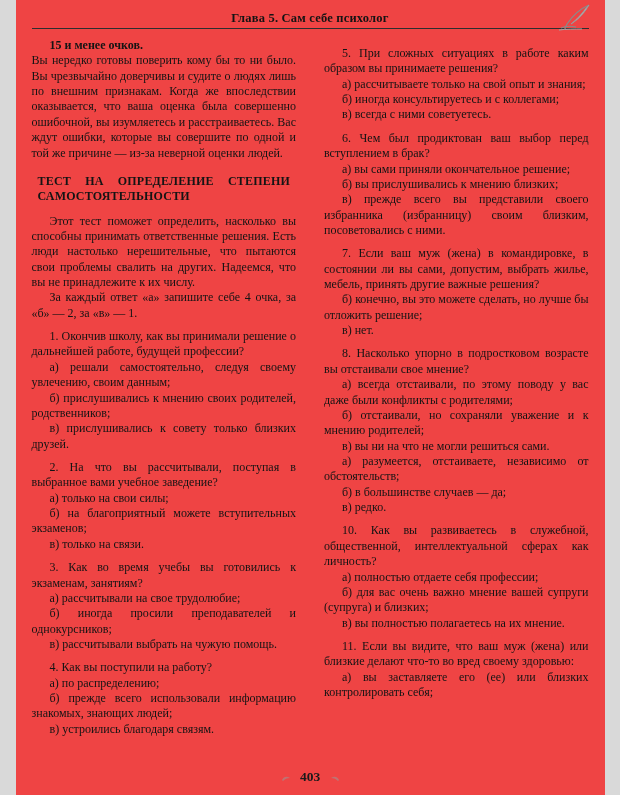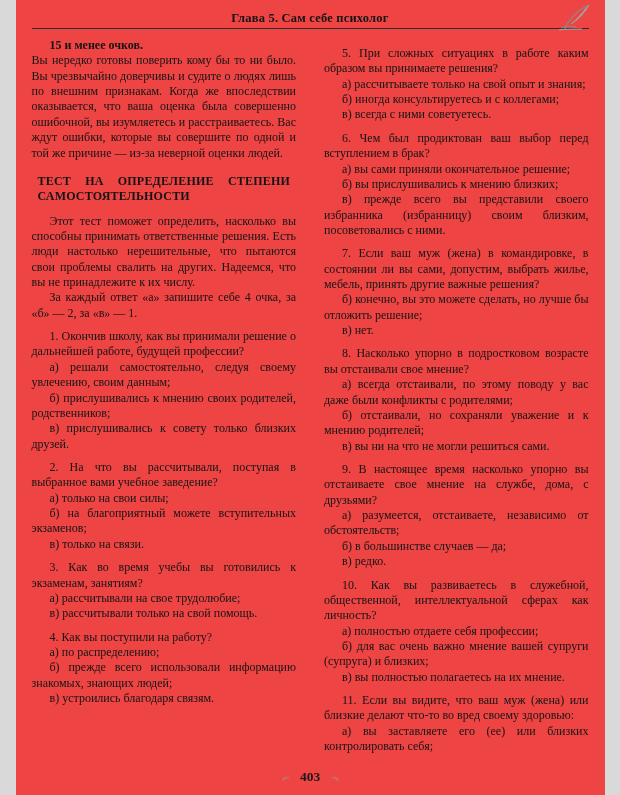--- a/index.html
+++ b/index.html
@@ -61,21 +61,22 @@
         <p class="para question">1. Окончив школу, как вы принимали решение о дальнейшей работе, будущей профессии?</p>
         <p class="para option">а) решали самостоятельно, следуя своему увлечению, своим данным;</p>
         <p class="para option">б) прислушивались к мнению своих родителей, родственников;</p>
         <p class="para option">в) прислушивались к совету только близких друзей.</p>
         <p class="para question">2. На что вы рассчитывали, поступая в выбранное вами учебное заведение?</p>
         <p class="para option">а) только на свои силы;</p>
         <p class="para option">б) на благоприятный можете вступительных экзаменов;</p>
         <p class="para option">в) только на связи.</p>
         <p class="para question">3. Как во время учебы вы готовились к экзаменам, занятиям?</p>
         <p class="para option">а) рассчитывали на свое трудолюбие;</p>
-        <p class="para option">в) рассчитывали только на свой помощь.</p>
+        <p class="para option">б) иногда просили преподавателей и однокурсников;</p>
+        <p class="para option">в) рассчитывали выбрать на чужую помощь.</p>
         <p class="para question">4. Как вы поступили на работу?</p>
         <p class="para option">а) по распределению;</p>
         <p class="para option">б) прежде всего использовали информацию знакомых, знающих людей;</p>
         <p class="para option">в) устроились благодаря связям.</p>
       </div>
     <div class="col">
         <p class="para question">5. При сложных ситуациях в работе каким образом вы принимаете решения?</p>
         <p class="para option">а) рассчитываете только на свой опыт и знания;</p>
         <p class="para option">б) иногда консультируетесь и с коллегами;</p>
         <p class="para option">в) всегда с ними советуетесь.</p>
@@ -83,21 +84,20 @@
         <p class="para option">а) вы сами приняли окончательное решение;</p>
         <p class="para option">б) вы прислушивались к мнению близких;</p>
         <p class="para option">в) прежде всего вы представили своего избранника (избранницу) своим близким, посоветовались с ними.</p>
         <p class="para question">7. Если ваш муж (жена) в командировке, в состоянии ли вы сами, допустим, выбрать жилье, мебель, принять другие важные решения?</p>
         <p class="para option">б) конечно, вы это можете сделать, но лучше бы отложить решение;</p>
         <p class="para option">в) нет.</p>
         <p class="para question">8. Насколько упорно в подростковом возрасте вы отстаивали свое мнение?</p>
         <p class="para option">а) всегда отстаивали, по этому поводу у вас даже были конфликты с родителями;</p>
         <p class="para option">б) отстаивали, но сохраняли уважение и к мнению родителей;</p>
         <p class="para option">в) вы ни на что не могли решиться сами.</p>
-        <p class="para question">9. В настоящее время насколько упорно вы отстаиваете свое мнение на службе, дома, с друзьями?</p>
         <p class="para option">а) разумеется, отстаиваете, независимо от обстоятельств;</p>
         <p class="para option">б) в большинстве случаев — да;</p>
         <p class="para option">в) редко.</p>
         <p class="para question">10. Как вы развиваетесь в служебной, общественной, интеллектуальной сферах как личность?</p>
         <p class="para option">а) полностью отдаете себя профессии;</p>
         <p class="para option">б) для вас очень важно мнение вашей супруги (супруга) и близких;</p>
         <p class="para option">в) вы полностью полагаетесь на их мнение.</p>
         <p class="para question">11. Если вы видите, что ваш муж (жена) или близкие делают что-то во вред своему здоровью:</p>
         <p class="para option">а) вы заставляете его (ее) или близких контролировать себя;</p>
       </div>

